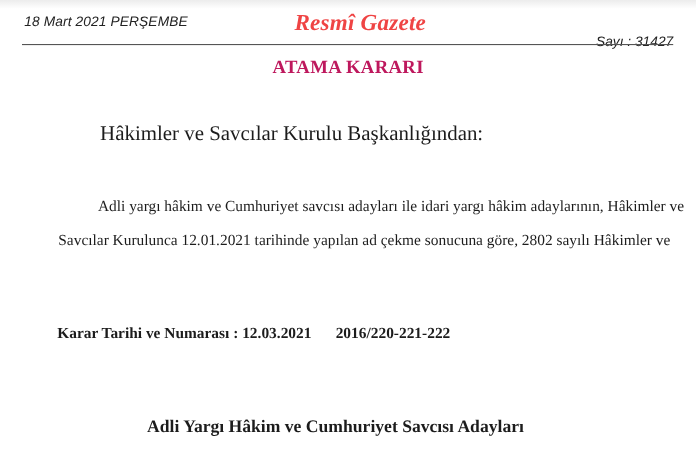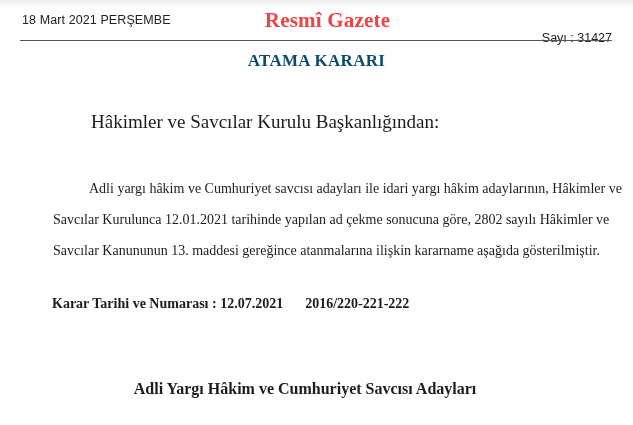--- a/index.html
+++ b/index.html
@@ -19,20 +19,21 @@
       position: absolute;
       left: 0; top: 0;
       width: 633px; height: 8px;
       background: linear-gradient(#ececec, #ffffff);
     }
     .masthead {
       position: absolute;
       left: 0; top: 0;
       width: 633px;
       height: 40px;
+      font-style: italic;
     }
     .mast-date {
       position: absolute;
       left: 22px; top: 13px;
       font-family: "Liberation Sans", sans-serif;
       font-size: 12.5px;
       color: #222;
       letter-spacing: 0.1px;
     }
     .mast-title {
@@ -59,21 +60,21 @@
       width: 592px; height: 0;
       border-top: 1.5px solid #555;
     }
     .doc-title {
       position: absolute;
       left: 0; width: 633px; top: 51px;
       text-align: center;
       font-weight: bold;
       font-size: 17px;
       letter-spacing: 0.3px;
-      color: #0c4a6e;
+      color: #be185d;
     }
     .authority {
       position: absolute;
       left: 91px; top: 111px;
       font-size: 19px;
       text-underline-offset: 3px;
       color: #1c1c1c;
     }
     .body-para {
       position: absolute;
@@ -128,21 +129,20 @@
 </header>
 
 <main>
   <h1 class="doc-title" style="margin:0;">ATAMA KARARI</h1>
 
   <div class="authority">Hâkimler ve Savcılar Kurulu Başkanlığından:</div>
 
   <p class="body-para" style="margin:0;">
     <span class="line first">Adli yargı hâkim ve Cumhuriyet savcısı adayları ile idari yargı hâkim adaylarının, Hâkimler ve</span>
     <span class="line">Savcılar Kurulunca 12.01.2021 tarihinde yapılan ad çekme sonucuna göre, 2802 sayılı Hâkimler ve</span>
-    <span class="line last">Savcılar Kanununun 13. maddesi gereğince atanmalarına ilişkin kararname aşağıda gösterilmiştir.</span>
   </p>
 
   <div class="decision-ref">
-    <span>Karar Tarihi ve Numarası : 12.07.2021</span><span class="num">2016/220-221-222</span>
+    <span>Karar Tarihi ve Numarası : 12.03.2021</span><span class="num">2016/220-221-222</span>
   </div>
 
   <h2 class="section-heading" style="margin:0;">Adli Yargı Hâkim ve Cumhuriyet Savcısı Adayları</h2>
 </main>
 
 </body></html>

